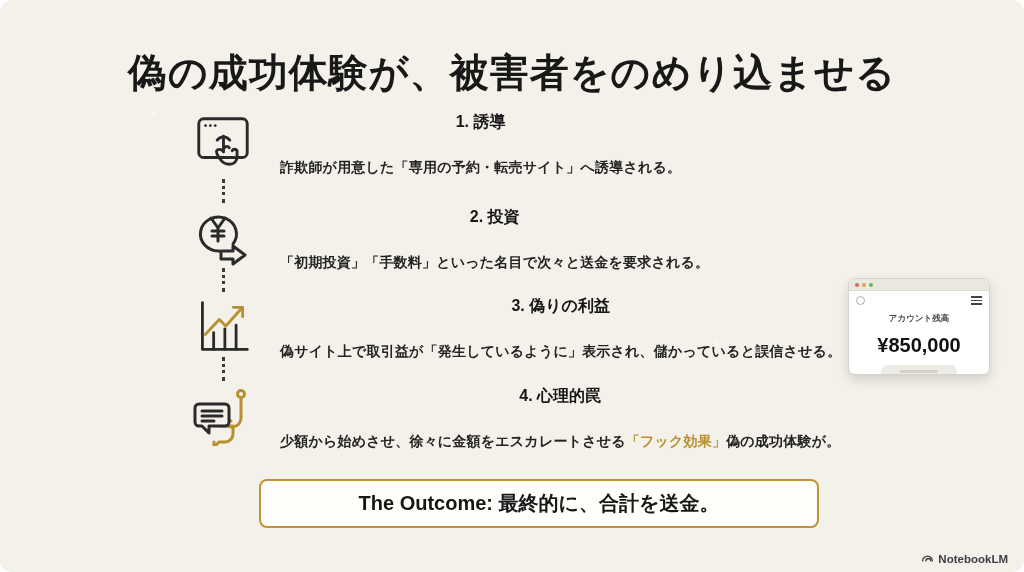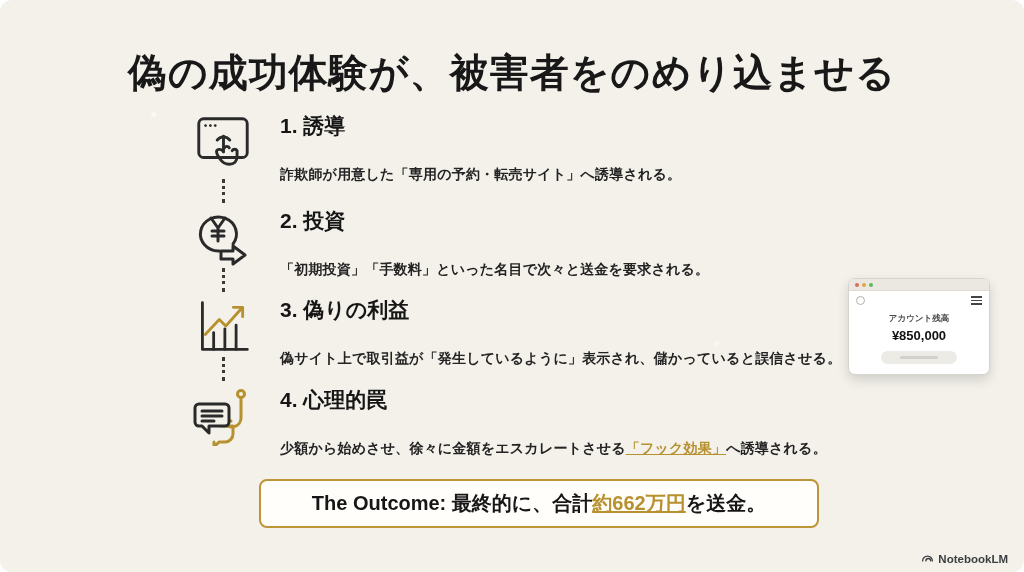--- a/index.html
+++ b/index.html
@@ -11,40 +11,40 @@
       radial-gradient(circle at 15% 20%, rgba(255,255,255,.5) 0 2px, transparent 3px),
       radial-gradient(circle at 70% 60%, rgba(255,255,255,.4) 0 2px, transparent 3px);
   }
   .title {
     position:absolute; top:46px; left:0; width:100%;
     text-align:center; font-size:39px; font-weight:900; color:#181818; letter-spacing:1px;
   }
   .step { position:absolute; left:190px; display:flex; align-items:flex-start; }
   .step .icon-box { width:66px; height:64px; flex:0 0 66px; display:flex; align-items:center; justify-content:center; }
   .step .texts { margin-left:24px; padding-top:2px; }
-  .step-heading { font-size:21px; font-weight:800; color:#161616; }
+  .step-heading { font-size:16px; font-weight:800; color:#161616;text-align:center; }
   .step-desc { margin-top:26px; font-size:14px; font-weight:600; color:#232323; letter-spacing:.2px; }
-  .gold { color:#b7912f;text-decoration:underline; }
+  .gold { color:#b7912f; }
   .connector { position:absolute; left:222px; width:0; border-left:3px dotted #3a3a3a; }
 
   
   .mockwin {
     position:absolute; left:848px; top:278px; width:142px; height:97px;
     background:#ffffff; border:1px solid #d6d3cc; border-radius:7px;
     box-shadow:0 5px 12px rgba(0,0,0,.14); overflow:hidden;
   }
   .mock-titlebar { height:12px; background:#ebe8e2; border-bottom:1px solid #dedbd4; display:flex; align-items:center; padding-left:6px; gap:3px; }
   .dot { width:4px; height:4px; border-radius:50%; }
   .mock-toolbar { height:19px; display:flex; align-items:center; justify-content:space-between; padding:0 7px; }
   .globe { width:9px; height:9px; border:1px solid #b3b0aa; border-radius:50%; }
   .hamburger { width:11px; }
   .hamburger div { height:1.5px; background:#444; margin:2px 0; }
   .mock-content { text-align:center; margin-top:3px; }
   .balance-label { font-size:8.5px; color:#4c4c4c; font-weight:600; }
-  .balance-value { font-size:13px; font-weight:800; color:#121212; margin-top:3px; }
+  .balance-value { font-size:20px; font-weight:800; color:#121212; margin-top:9px; }
   .mock-pill { width:76px; height:13px; background:#edebe6; border-radius:7px; margin:8px auto 0; display:flex; align-items:center; justify-content:center; }
   .mock-pill div { width:38px; height:3px; background:#d3d0ca; border-radius:2px; }
 
   .outcome {
     position:absolute; left:259px; top:479px; width:560px; height:49px;
     background:#fffefb; border:2px solid #bd9537; border-radius:8px;
     display:flex; align-items:center; justify-content:center;
     font-size:20px; font-weight:800; color:#161616; white-space:nowrap;
   }
   .footer { position:absolute; right:16px; bottom:7px; display:flex; align-items:center; gap:4px; color:#3b3e40; font-size:11.5px; font-weight:600; }
@@ -115,21 +115,21 @@
       <svg class="step-svg" width="64" height="60" viewBox="0 0 64 60" fill="none" stroke-width="3" stroke-linecap="round" stroke-linejoin="round">
         <path d="M30 40 h12 v8 a8 8 0 0 1 -8 8 h-6 l-5 5 v-5" stroke="#b7912f"></path>
         <circle cx="50" cy="8" r="3.5" stroke="#b7912f"></circle>
         <path d="M50 12 v20 a9 9 0 0 1 -17 4 m4 -8 l-5 6 l8 1" stroke="#b7912f"></path>
         <path d="M8 18 h26 a4 4 0 0 1 4 4 v14 a4 4 0 0 1 -4 4 H18 v7 l-7 -7 h-3 a4 4 0 0 1 -4 -4 V22 a4 4 0 0 1 4 -4 z" stroke="#2a2a2a" fill="#f3f1ea"></path>
         <path d="M11 25 h20 M11 30 h20 M11 35 h12" stroke="#2a2a2a"></path>
       </svg>
     </div>
     <div class="texts">
       <div class="step-heading">4. 心理的罠</div>
-      <div class="step-desc"><span>少額から始めさせ、徐々に金額をエスカレートさせる</span><span class="gold">「フック効果」</span><span>へ誘導される。</span></div>
+      <div class="step-desc"><span>少額から始めさせ、徐々に金額をエスカレートさせる</span><span class="gold">「フック効果」</span><span>偽の成功体験が。</span></div>
     </div>
   </div>
 
   <div class="mockwin">
     <div class="mock-titlebar">
       <div class="dot" style="background:#dd6a5a;"></div>
       <div class="dot" style="background:#dfa63f;"></div>
       <div class="dot" style="background:#5fb860;"></div>
     </div>
     <div class="mock-toolbar">
@@ -144,21 +144,20 @@
       <div class="balance-label">アカウント残高</div>
       <div class="balance-value">¥850,000</div>
       <div class="mock-pill">
           <div></div>
         </div>
     </div>
   </div>
 
   <div class="outcome">
       <span>The Outcome: 最終的に、合計</span>
-      <span class="gold">約662万円</span>
       <span>を送金。</span>
     </div>
 
   <div class="footer">
     <svg width="13" height="13" viewBox="0 0 16 16" fill="none" stroke="#3b3e40" stroke-width="1.6" stroke-linecap="round">
       <path d="M2 11 a6 6 0 0 1 12 0"></path>
       <path d="M6 11 a3 3 0 0 1 6 0"></path>
     </svg>
     <span>NotebookLM</span>
   </div>

